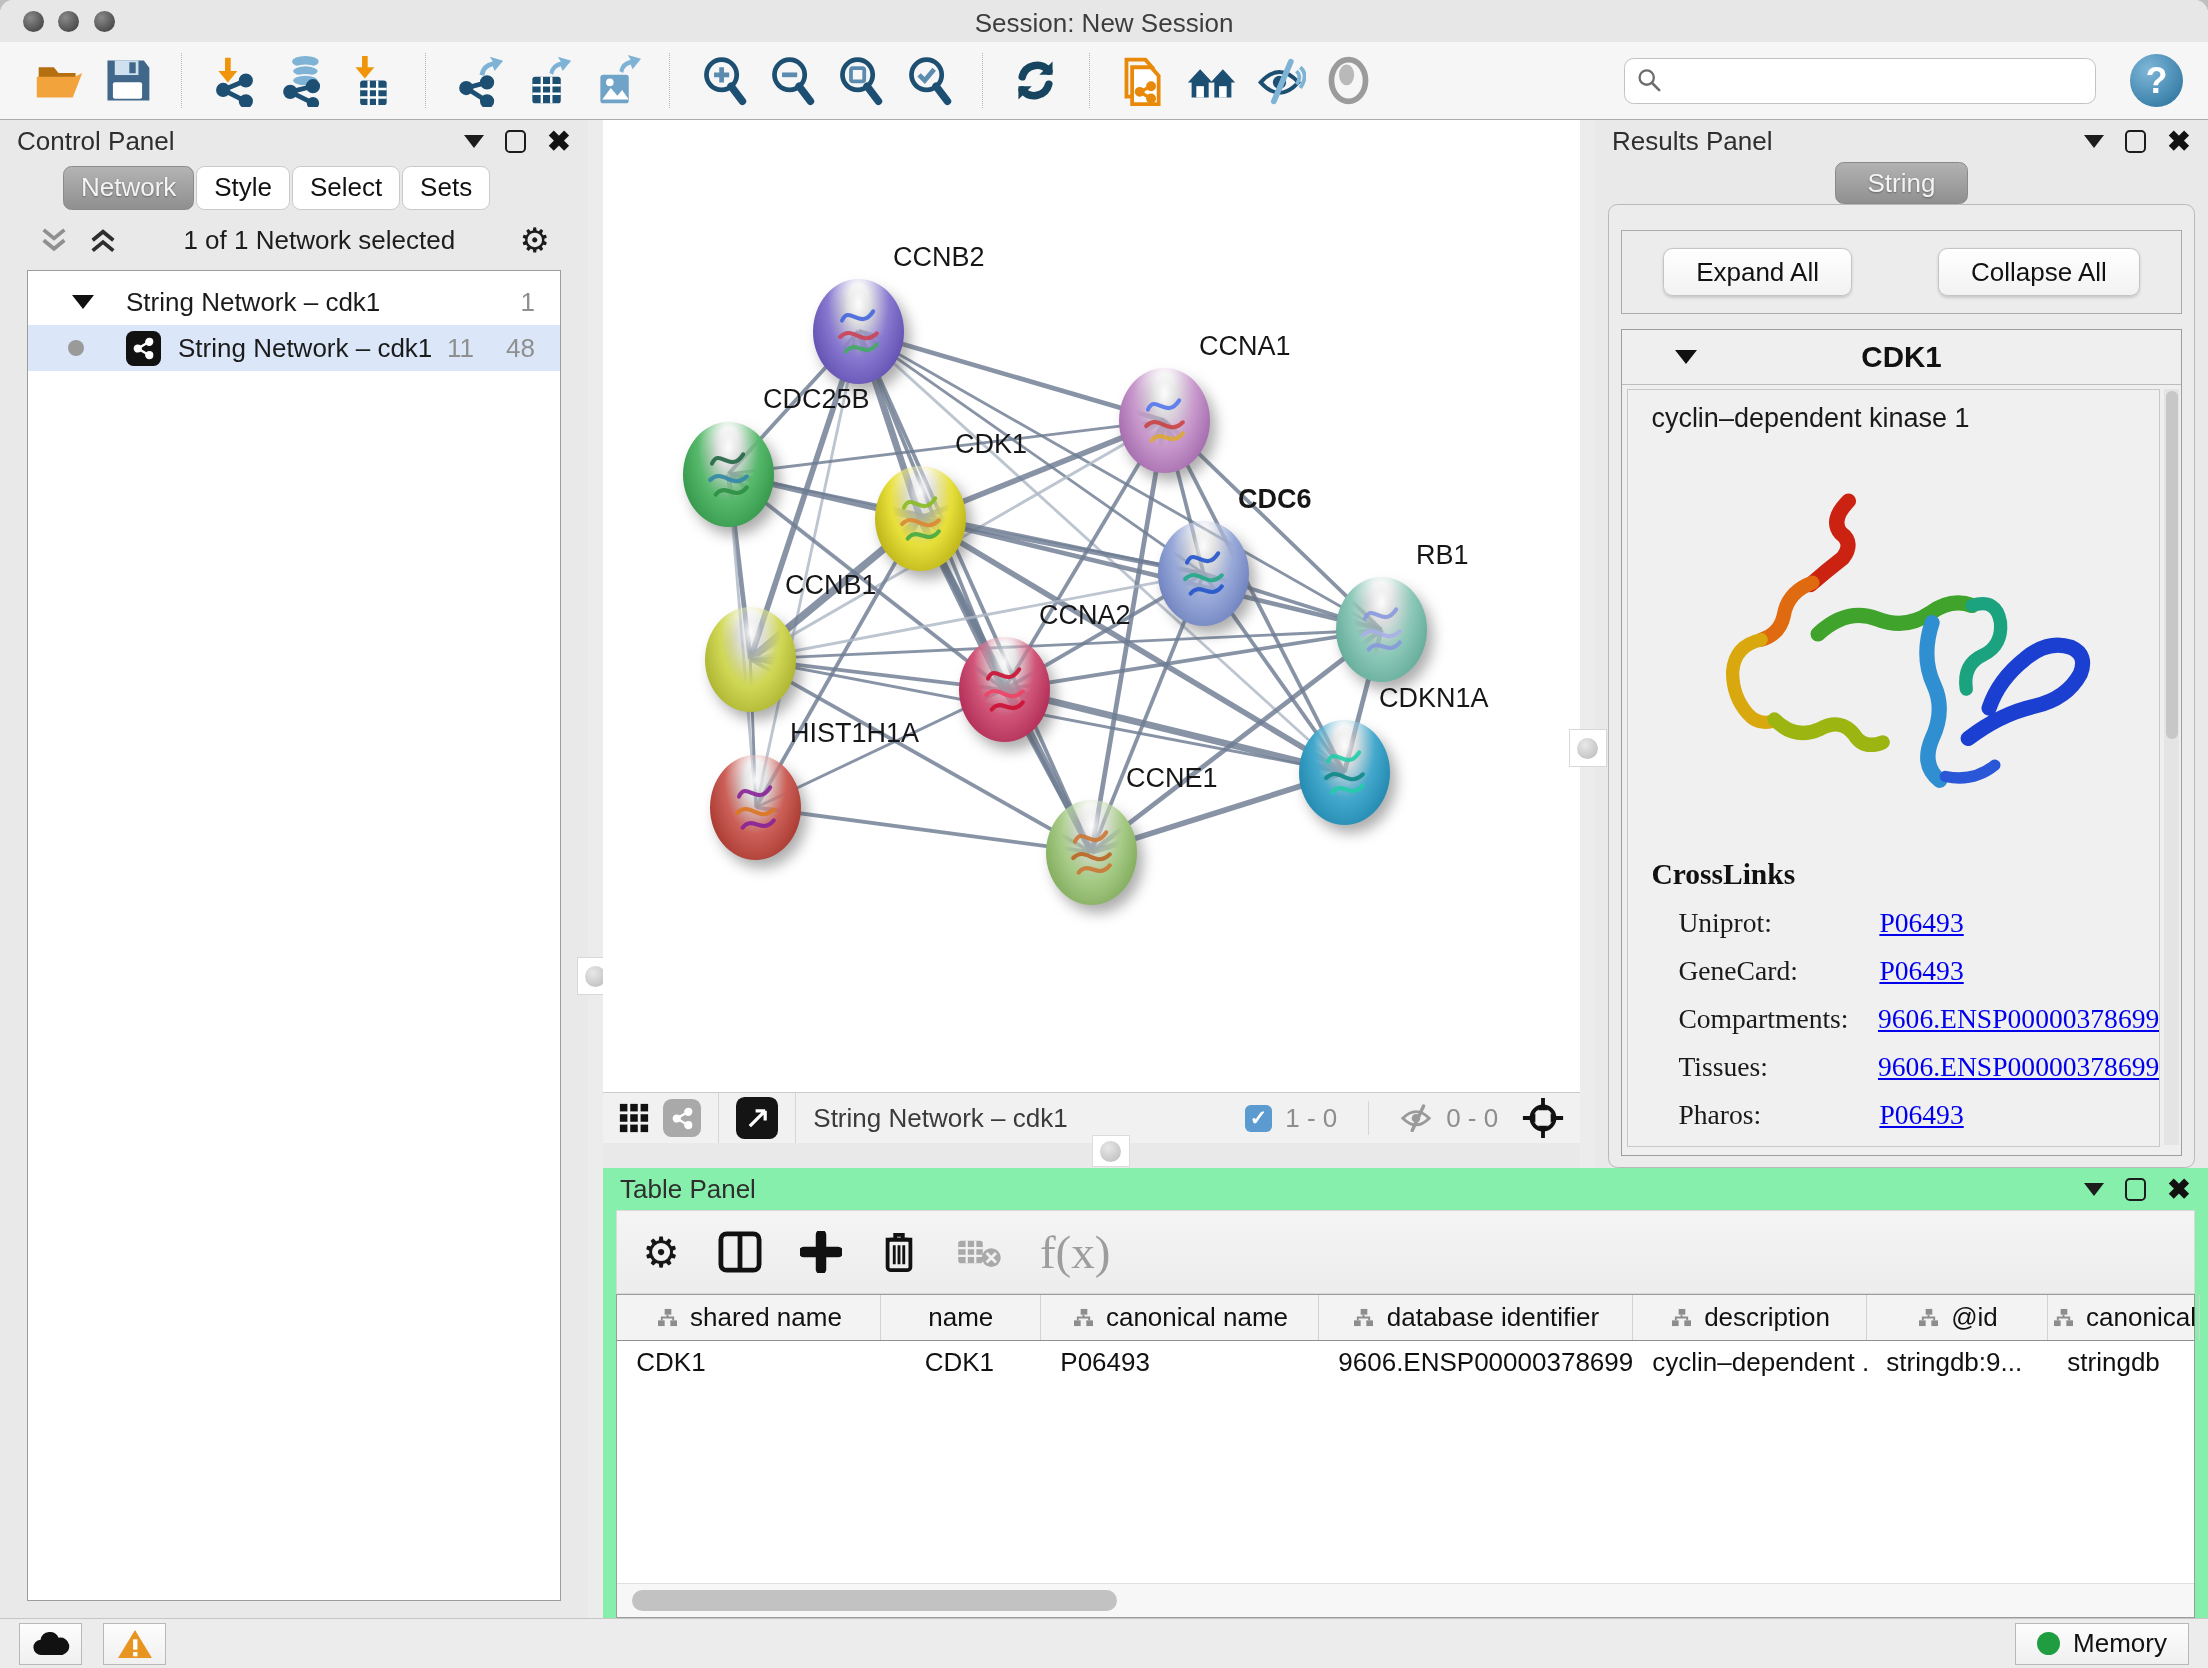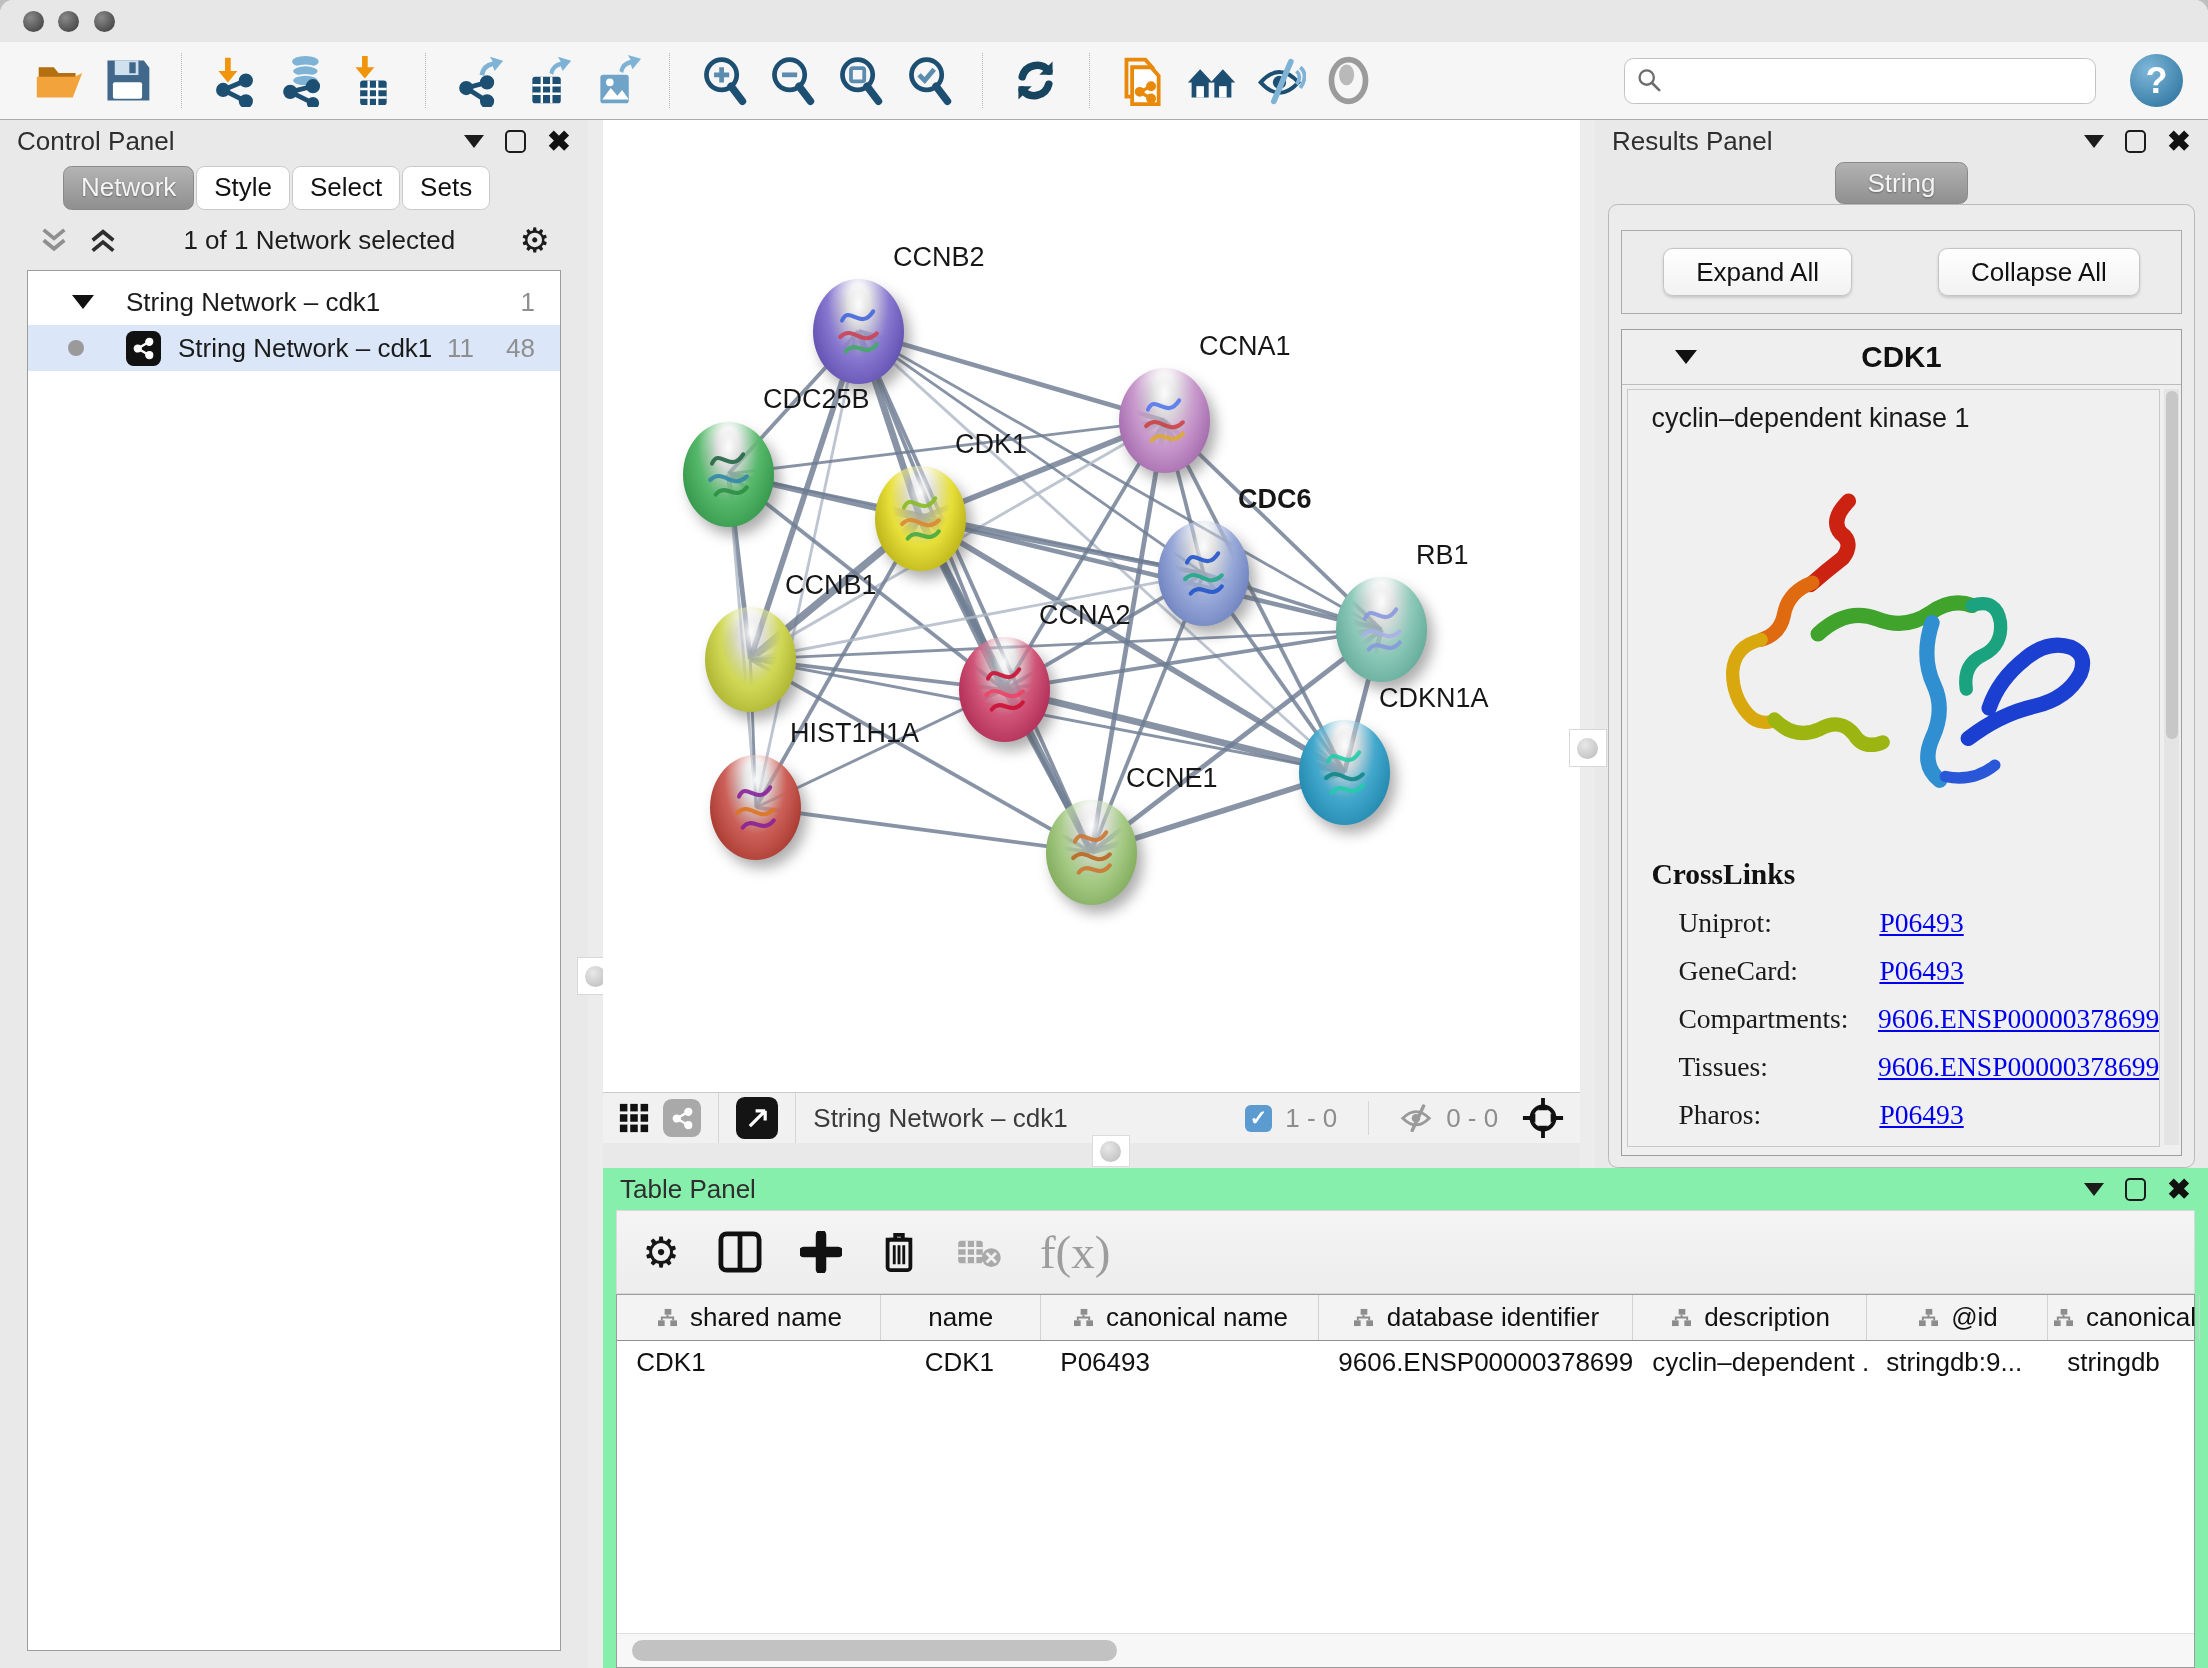--- a/index.html
+++ b/index.html
@@ -148,20 +148,21 @@
 <body>
 
 <div class="window">
 
   <div class="titlebar">
     <div class="traffic">
       <span class="tl"></span>
       <span class="tl"></span>
       <span class="tl"></span>
     </div>
+    <div class="win-title">Session: New Session</div>
   </div>
 
   <div class="toolbar">
     <span class="tbtn">
       <svg width="53" height="53" viewBox="0 0 56 56">
         <path d="M6 14 h16 l5 6 h18 v8 H6z" fill="#b46f10"></path>
         <path d="M4 24 h40 l8 -4 -10 26 H4z" fill="#f2a33c"></path>
       </svg>
     </span>
     <span class="tbtn">
@@ -759,14 +760,32 @@
             </div>
           <div class="tgrid-fill"></div>
           <div class="hscroll">
               <i></i>
             </div>
         </div>
       </div>
     </div>
   </div>
 
+  <div class="bottombar">
+    <span class="bbtn">
+      <svg width="38" height="27" viewBox="0 0 40 28">
+        <path d="M10 26 a8 8 0 0 1 -1 -16 a10 10 0 0 1 19 -2 a7 7 0 0 1 4 18z" fill="#111"></path>
+      </svg>
+    </span>
+    <span class="bbtn">
+      <svg width="38" height="32" viewBox="0 0 40 34">
+        <path d="M20 2 L38 32 H2z" fill="#e89420"></path>
+        <rect x="18" y="12" width="4.6" height="11" fill="#fff"></rect>
+        <rect x="18" y="25.5" width="4.6" height="4.6" fill="#fff"></rect>
+      </svg>
+    </span>
+    <span class="membtn">
+      <span class="memdot"></span>
+      <span>Memory</span>
+    </span>
+  </div>
 </div>
 
 
 </body></html>

